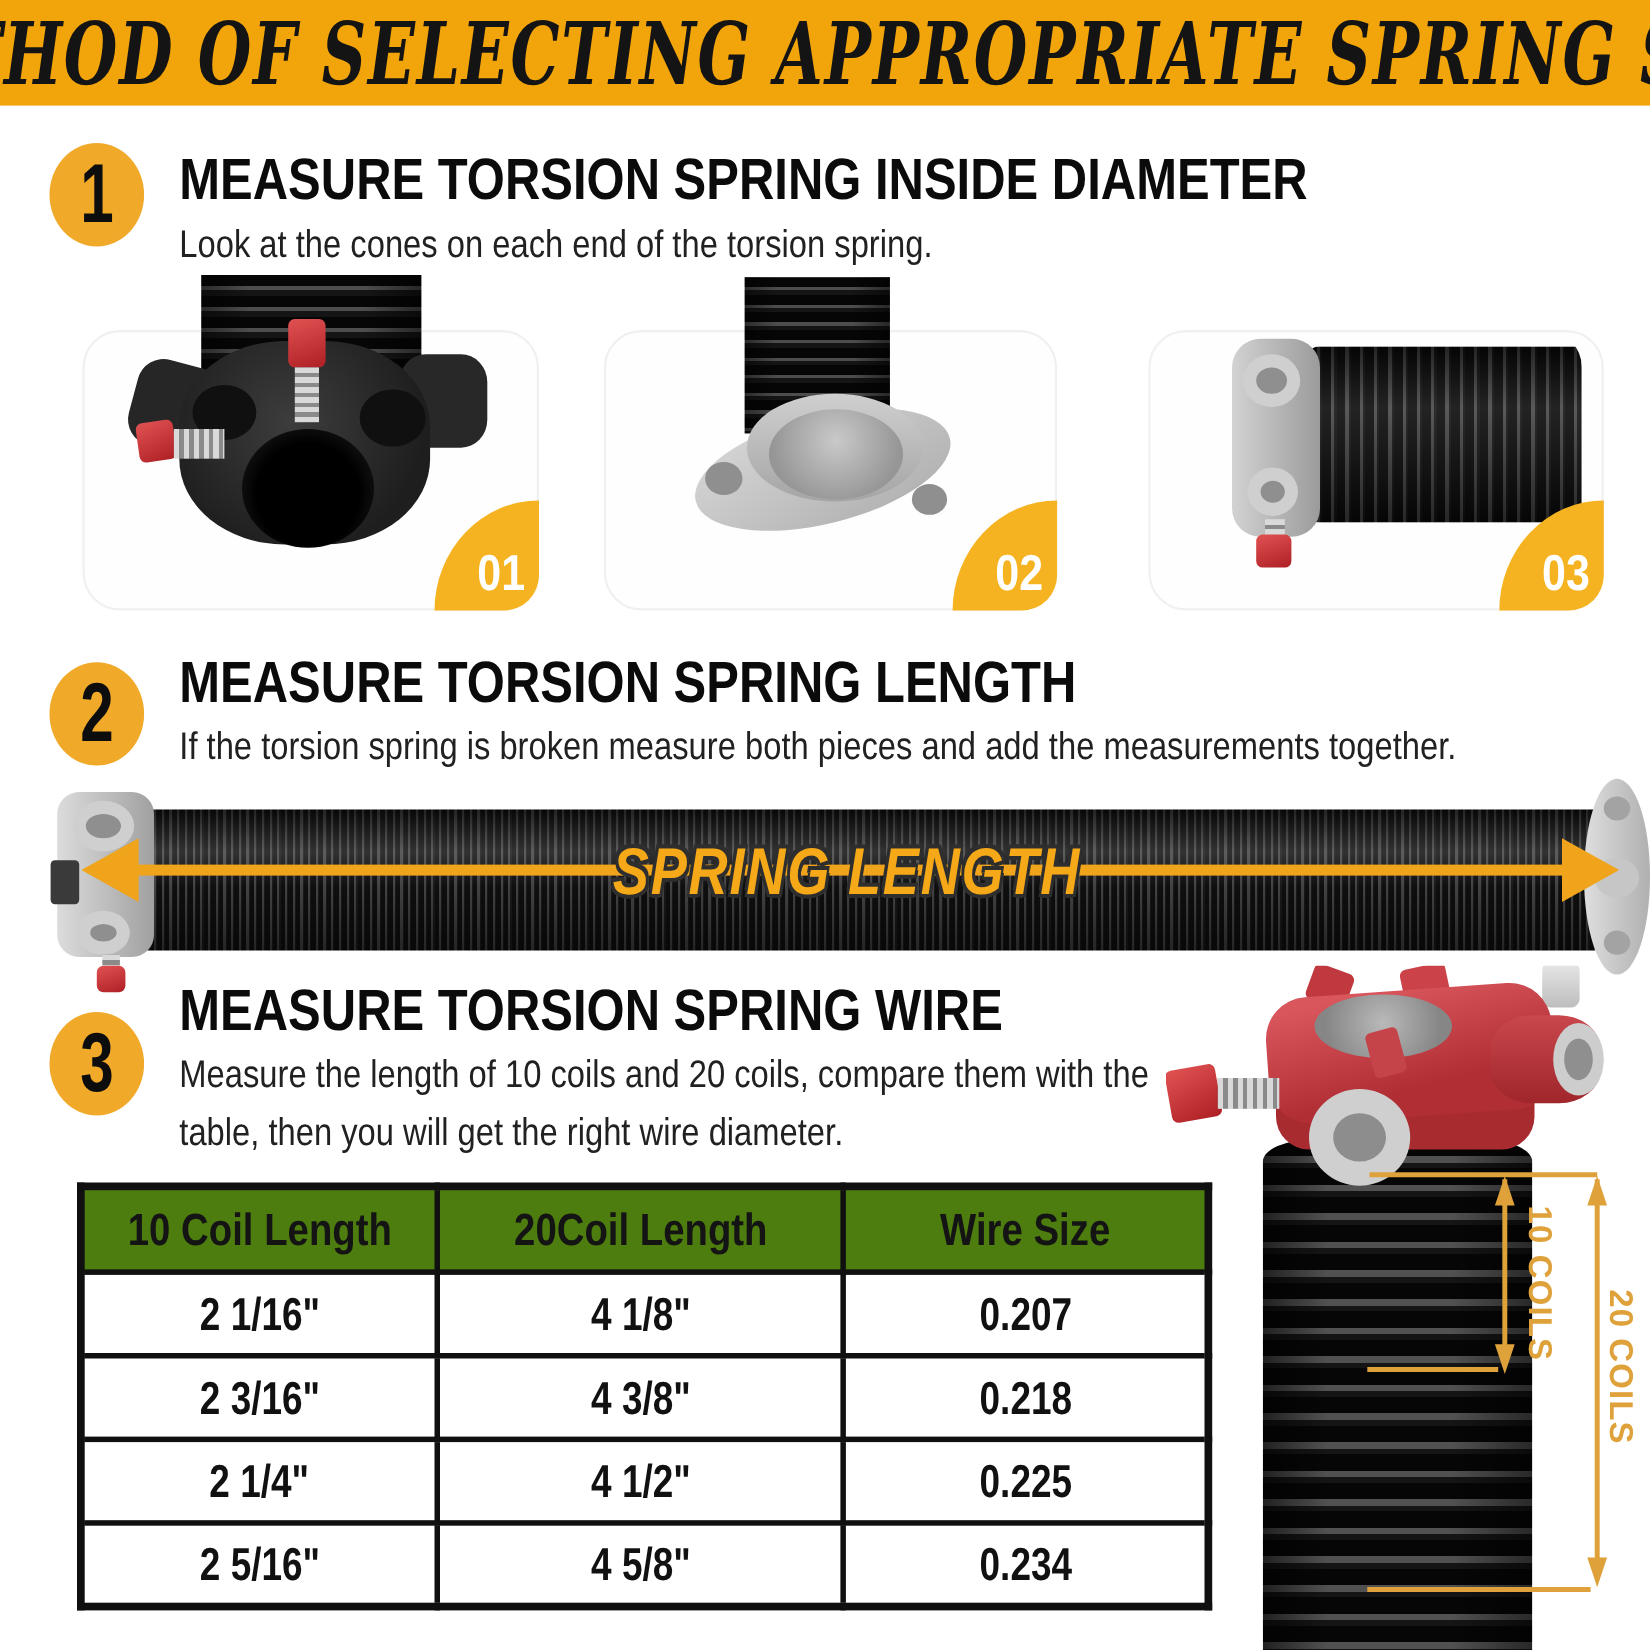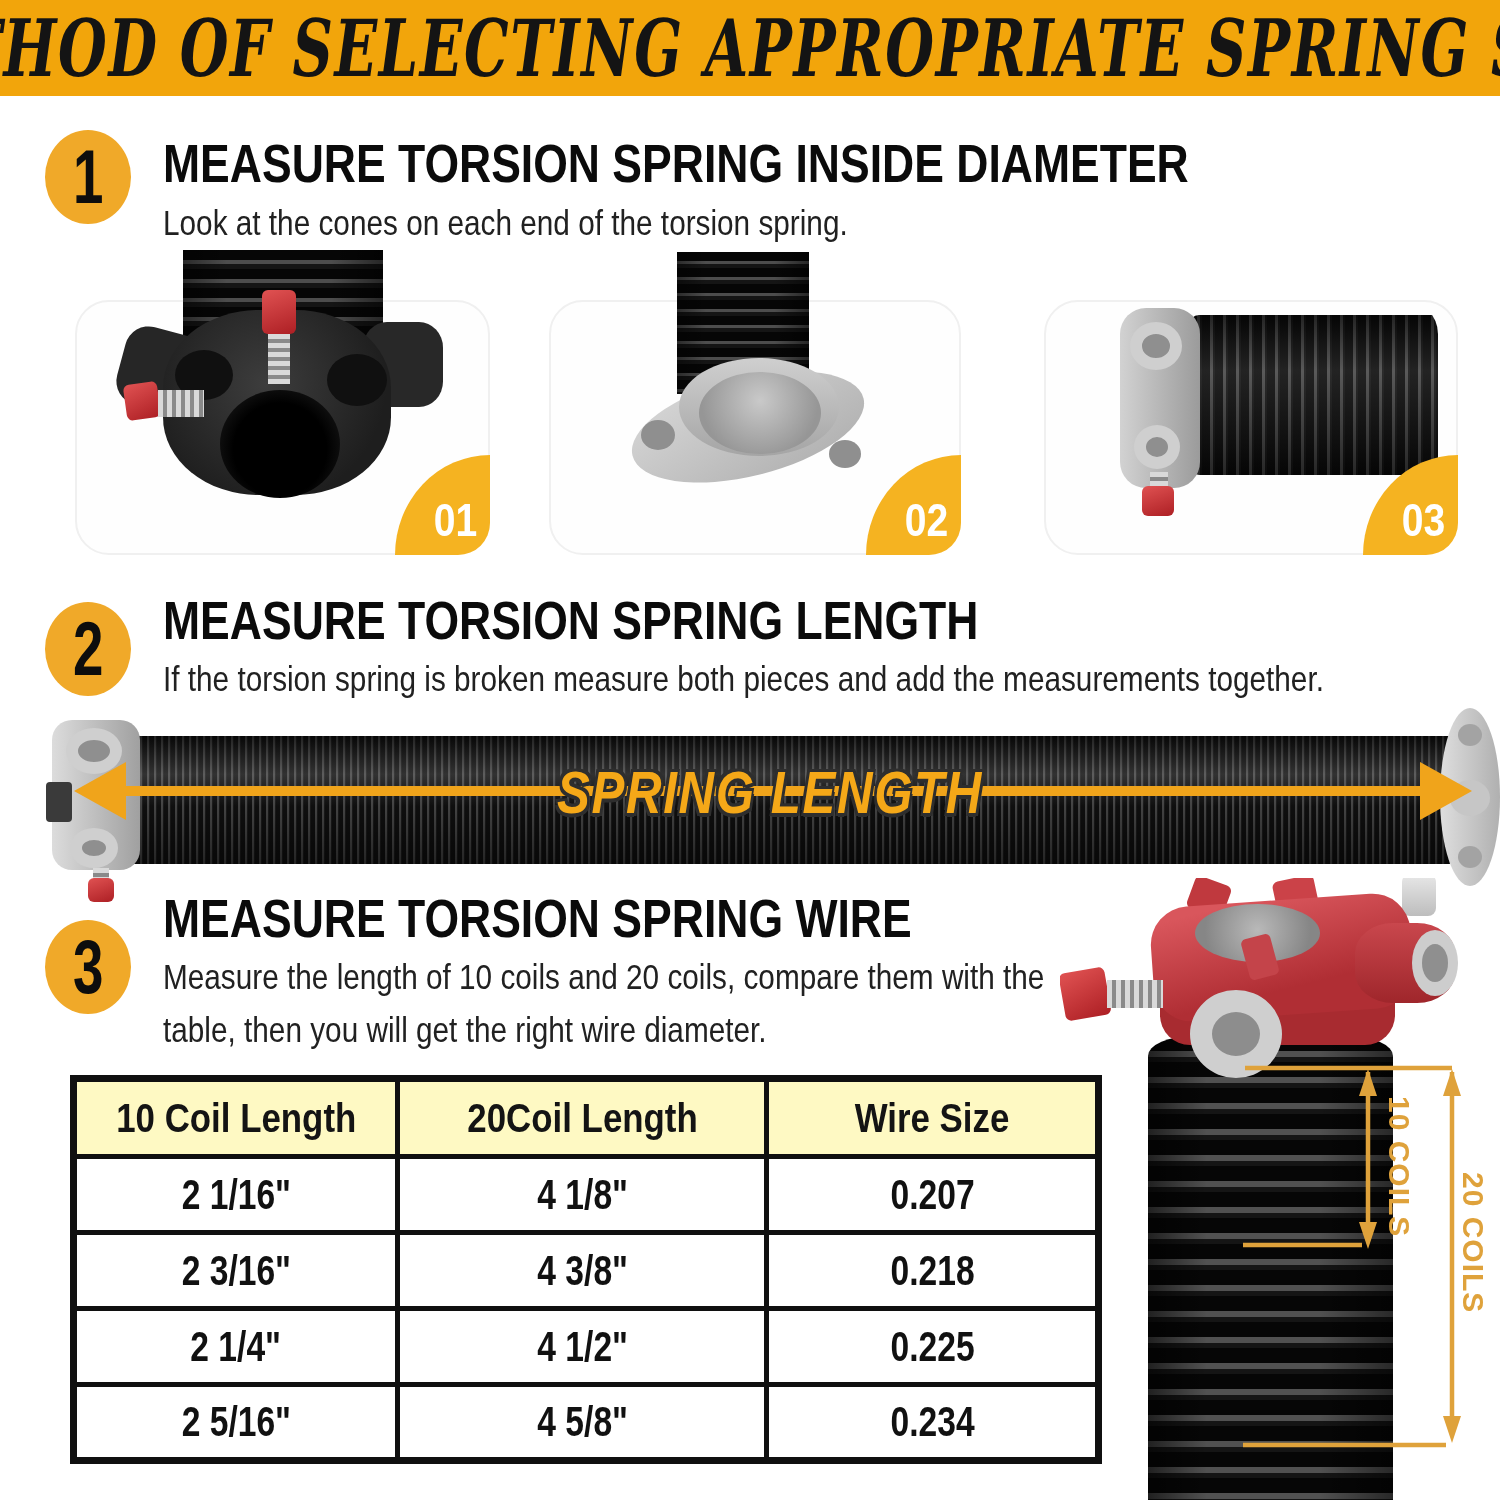--- a/index.html
+++ b/index.html
@@ -60,21 +60,21 @@
   .len-label { position:absolute; left:770px; top:792px; transform:translate(-50%,-50%) scaleX(.82);
                font-weight:bold; font-style:italic; font-size:60px; letter-spacing:2px; color:#F5A818;
                white-space:nowrap; z-index:5;
                text-shadow:-3px -3px 0 #2e2e2e, 3px -3px 0 #2e2e2e, -3px 3px 0 #2e2e2e,
                            3px 3px 0 #2e2e2e, 0 4px 0 #2e2e2e; }
 
   
   table.sizes { position:absolute; left:70px; top:1075px; width:1032px; border-collapse:collapse;
                 border:7px solid #101010; background:#fff; }
   table.sizes th, table.sizes td { border:5px solid #101010; text-align:center; vertical-align:middle; }
-  table.sizes th { height:78px; background:#fef9c3; }
+  table.sizes th { height:78px; background:#4d7c0f; }
   table.sizes td { height:76px; }
   .th-txt { display:inline-block; font-weight:bold; font-size:41px; color:#141414; transform:scaleX(.85); }
   .td-txt { display:inline-block; font-weight:bold; font-size:42px; color:#111; transform:scaleX(.8); }
 
   
   .wirephoto { position:absolute; left:1060px; top:878px; width:440px; height:622px; overflow:hidden; }
   .wirephoto .el { position:absolute; }
   .wp-coils { left:88px; top:158px; width:245px; height:464px; border-radius:46px 46px 0 0 / 20px 20px 0 0;
      background:
        linear-gradient(90deg, rgba(0,0,0,.6), rgba(0,0,0,0) 24% 70%, rgba(0,0,0,.5)),

